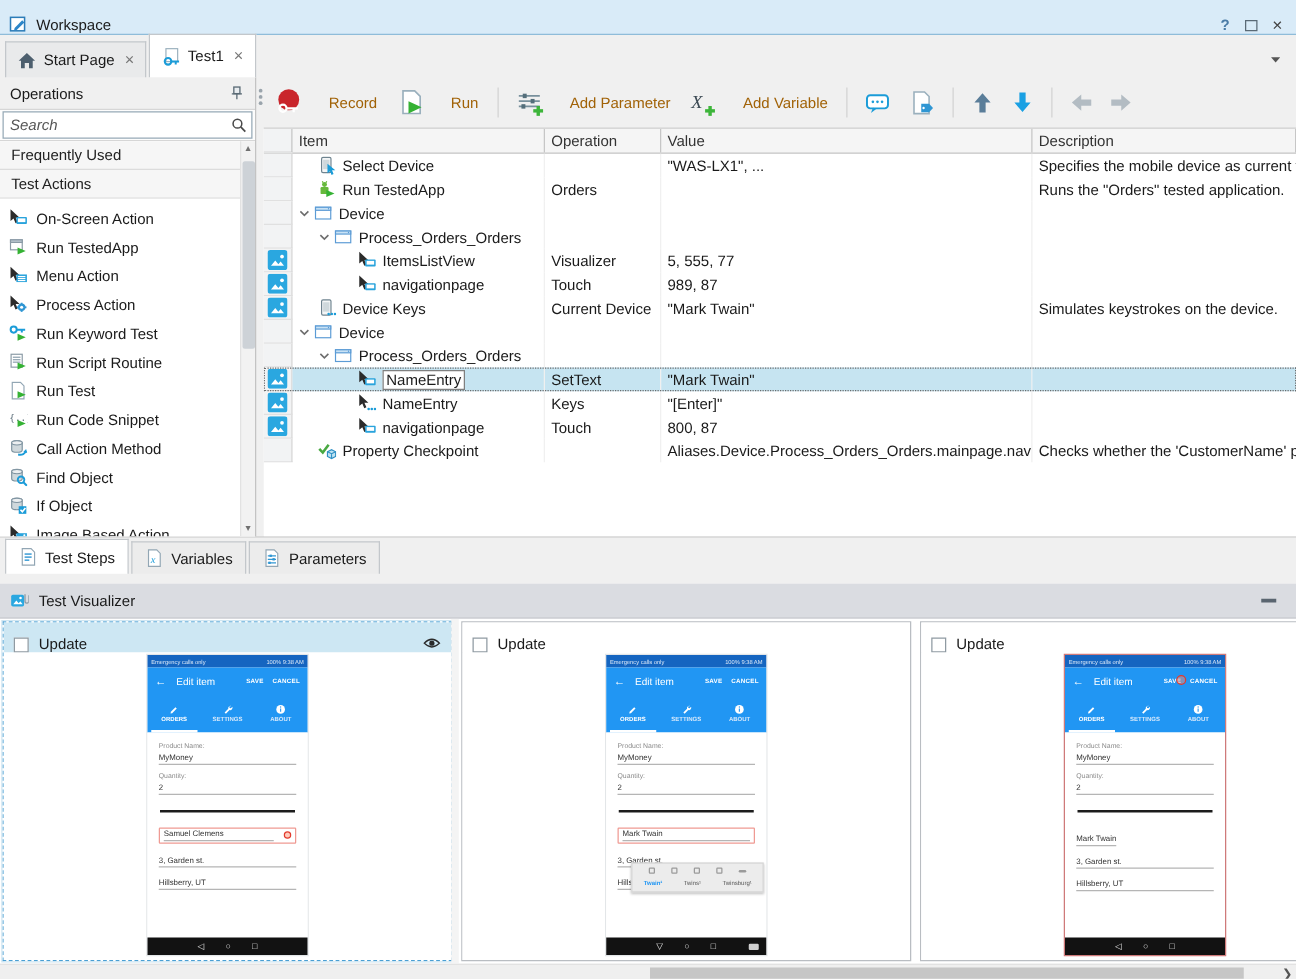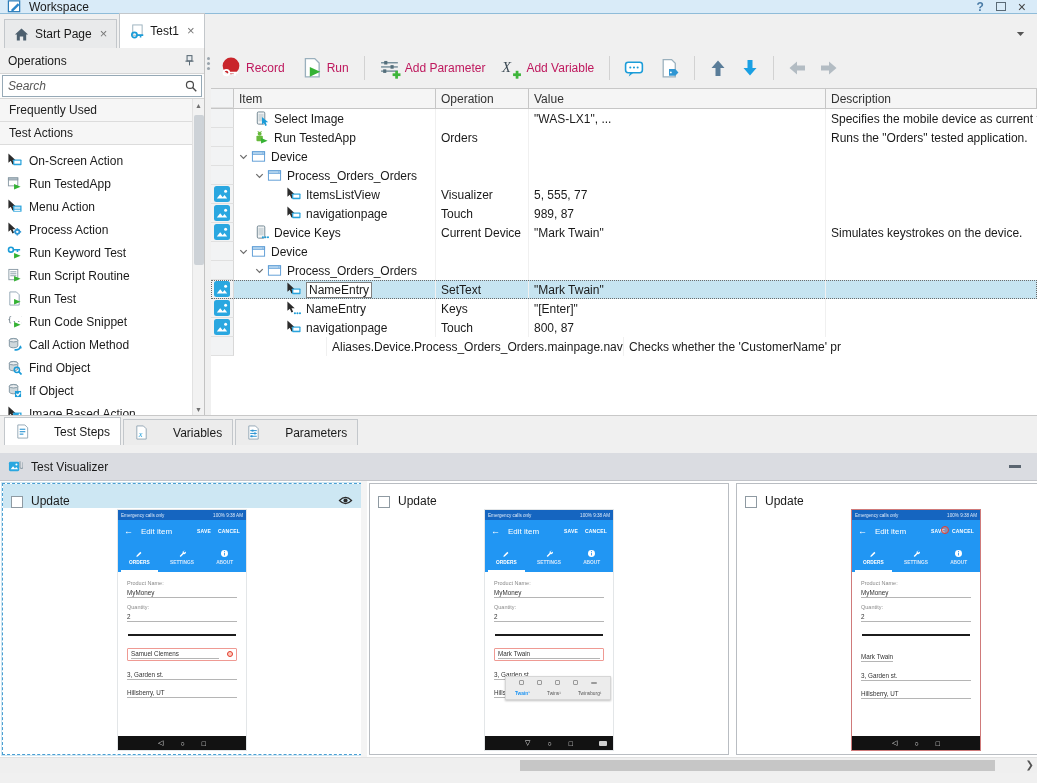--- a/index.html
+++ b/index.html
@@ -1,20 +1,20 @@
 <!DOCTYPE html>
 <html><head>
 <meta charset="utf-8">
 <style>
 *{box-sizing:border-box;margin:0;padding:0}
 html,body{width:1037px;height:783px;overflow:hidden}
 body{font-family:"Liberation Sans",sans-serif;font-size:12px;color:#1a1a1a;background:#f0f0f0}
 svg{display:block}
 
-.titlebar{height:14px;background:#d9ebf8;border-bottom:1px solid #8fbcd9;display:flex;align-items:center;padding:0 7px;gap:7px}
+.titlebar{height:28px;background:#d9ebf8;border-bottom:1px solid #8fbcd9;display:flex;align-items:flex-end;padding:0 7px;gap:7px}
 .titlebar .ttl{color:#1a1a1a}
 .wctl{margin-left:auto;display:flex;align-items:center;gap:12px;color:#4a5a66;padding-right:4px}
 .wctl .help{font-weight:bold;color:#4a7ba6;cursor:default}
 .wctl .maxi{width:10px;height:9px;border:1.5px solid #5a6a76}
 .wctl .clos{font-size:14px;line-height:10px;color:#444}
 
 .tabbar{height:34px;display:flex;align-items:flex-end;padding-left:4px;background:#f0f0f0;position:relative}
 .tab{height:29px;display:flex;align-items:center;gap:6px;padding:0 9px;border:1px solid #c3c7cb;border-bottom:none;background:#e9eaeb;margin-right:2px}
 .tab.active{background:#fff;height:35px}
 .tab .tclose{color:#777;font-size:13px;line-height:10px;margin-left:2px}
@@ -38,21 +38,21 @@
 .vscroll .arr{height:12px;display:flex;align-items:center;justify-content:center;font-size:7px;color:#707070}
 .vscroll .thumb{position:absolute;top:16px;left:1px;width:10px;height:150px;background:#cdd2d7;border-radius:2px}
 .vscroll .arr.dn{position:absolute;bottom:0;width:100%}
 
 .splitter{width:6px;background:#f0f0f0;display:flex;flex-direction:column;align-items:center}
 .splitter i{width:3px;height:3px;border-radius:50%;background:#9aa4ac;box-shadow:0 5px 0 #9aa4ac,0 10px 0 #9aa4ac;margin-top:9px}
 
 .maincol{flex:1;display:flex;flex-direction:column;min-width:0}
 
 .toolbar{height:40px;display:flex;align-items:center;gap:6px;padding:0 4px;background:#f0f0f0}
-.tbtn{display:flex;align-items:center;gap:4px;padding:3px 5px;border-radius:2px;color:#be185d;white-space:nowrap}
+.tbtn{display:flex;align-items:center;gap:21px;padding:3px 5px;border-radius:2px;color:#a16207;white-space:nowrap}
 .tsep{width:1px;height:24px;background:#d2d2d2;margin:0 4px}
 .tbtn.icon-only{padding:3px 4px}
 
 .gridwrap{flex:1;background:#fff;border-top:1px solid #c8c8c8;overflow:hidden;display:flex;flex-direction:column}
 .ghead{display:flex;height:20px;background:#f5f5f5;border-bottom:1px solid #c6c6c6}
 .ghead .gcell{border-right:1px solid #c6c6c6;display:flex;align-items:center;padding-left:5px;color:#333}
 .grow{display:flex;height:19px}
 .gcell{white-space:nowrap;overflow:hidden;display:flex;align-items:center}
 .c-gut{width:23px;flex:none;background:#f2f3f4;border-right:1px solid #d8d8d8;border-bottom:1px solid #e0e0e0;justify-content:center}
 .c-item{width:202px;flex:none;border-right:1px solid #f0f0f0}
@@ -60,21 +60,21 @@
 .c-val{width:297px;flex:none;padding-left:5px;border-right:1px solid #f0f0f0}
 .c-desc{flex:1;padding-left:5px}
 .grow .gic{margin-right:5px;flex:none}
 .grow .chev{margin-right:2px;flex:none}
 .grow.sel .c-item,.grow.sel .c-op,.grow.sel .c-val,.grow.sel .c-desc{background:#c6e4f1}
 .grow.sel{outline:1px dotted #6b6b6b;outline-offset:-1px}
 .grow.sel .ilab{border:1px solid #808080;background:#fff;padding:0 2px}
 .gfill{flex:1;background:#fff}
 
 .ptabs{height:30px;background:#f0f0f0;border-top:1px solid #c8c8c8;display:flex;align-items:flex-end;padding-left:4px}
-.ptab{height:26px;display:flex;align-items:center;gap:24px;padding:0 10px;border:1px solid #c3c7cb;border-bottom:none;background:#ececec;margin-right:2px}
+.ptab{height:26px;display:flex;align-items:center;gap:6px;padding:0 10px;border:1px solid #c3c7cb;border-bottom:none;background:#ececec;margin-right:2px}
 .ptab.active{background:#fff;height:28px}
 .gapbar{height:8px;background:#f0f0f0}
 
 .vizhead{height:28px;background:#dadce1;border-bottom:1px solid #c2c4c9;display:flex;align-items:center;gap:8px;padding:0 8px}
 .vizhead .mini{margin-left:auto;width:12px;height:3px;background:#5a6570;margin-right:8px}
 .vizbody{height:276px;background:#fff;display:flex;gap:7px;padding:2px;overflow:hidden;position:relative}
 .frame{width:360px;flex:none;border:1px solid #b9bdc2;background:#fff;display:flex;flex-direction:column}
 .frame.selected{border:1px dashed #4a9fd3;outline:1px solid #cfe6f2}
 .fhead{height:24px;display:flex;align-items:flex-end;gap:8px;padding:0 8px;background:#fff}
 .frame.selected .fhead{background:#cde7f3}
@@ -462,21 +462,21 @@
 <div class="gcell c-gut"></div>
 <div class="gcell c-item" style="padding-left:20px">
 
 <span class="gic">
                 <svg width="15" height="15" viewBox="0 0 16 16">
                   <rect x="3.5" y="1" width="8" height="13" rx="1.2" fill="#f4f6f7" stroke="#6f8490"></rect>
                   <rect x="4.8" y="3" width="5.4" height="8" fill="#cfd8dc"></rect>
                   <path d="M8.5 6.5v8l2.2-1.8 1.3 3.2 1.7-.7-1.3-3.2h2.8z" fill="#1b9cd8"></path>
                 </svg>
               </span>
-<span class="ilab">Select Image</span>
+<span class="ilab">Select Device</span>
             </div>
 <div class="gcell c-op"></div>
 <div class="gcell c-val">"WAS-LX1", ...</div>
 <div class="gcell c-desc">Specifies the mobile device as current f</div>
           </div>
           <div class="grow ">
 <div class="gcell c-gut"></div>
 <div class="gcell c-item" style="padding-left:20px">
 
 <span class="gic">
@@ -730,20 +730,31 @@
                 </svg>
               </span>
 <span class="ilab">navigationpage</span>
             </div>
 <div class="gcell c-op">Touch</div>
 <div class="gcell c-val">800, 87</div>
 <div class="gcell c-desc"></div>
           </div>
           <div class="grow ">
 <div class="gcell c-gut"></div>
+<div class="gcell c-item" style="padding-left:20px">
+
+<span class="gic">
+                <svg width="15" height="15" viewBox="0 0 16 16">
+                  <path d="M1.5 6.5l3 3.2L9.5 3" fill="none" stroke="#49a942" stroke-width="2.2"></path>
+                  <path d="M8.5 9l3.5-1.8 3.5 1.8v4l-3.5 1.8L8.5 13z" fill="#bfe3f2" stroke="#2d8fc4"></path>
+                  <path d="M8.5 9l3.5 1.6L15.5 9M12 10.6v4.2" fill="none" stroke="#2d8fc4" stroke-width=".9"></path>
+                </svg>
+              </span>
+<span class="ilab">Property Checkpoint</span>
+            </div>
 <div class="gcell c-op"></div>
 <div class="gcell c-val">Aliases.Device.Process_Orders_Orders.mainpage.navigati</div>
 <div class="gcell c-desc">Checks whether the 'CustomerName' pr</div>
           </div>
         </div>
       <div class="gfill"></div>
     </div>
   </div>
 </div>
 

